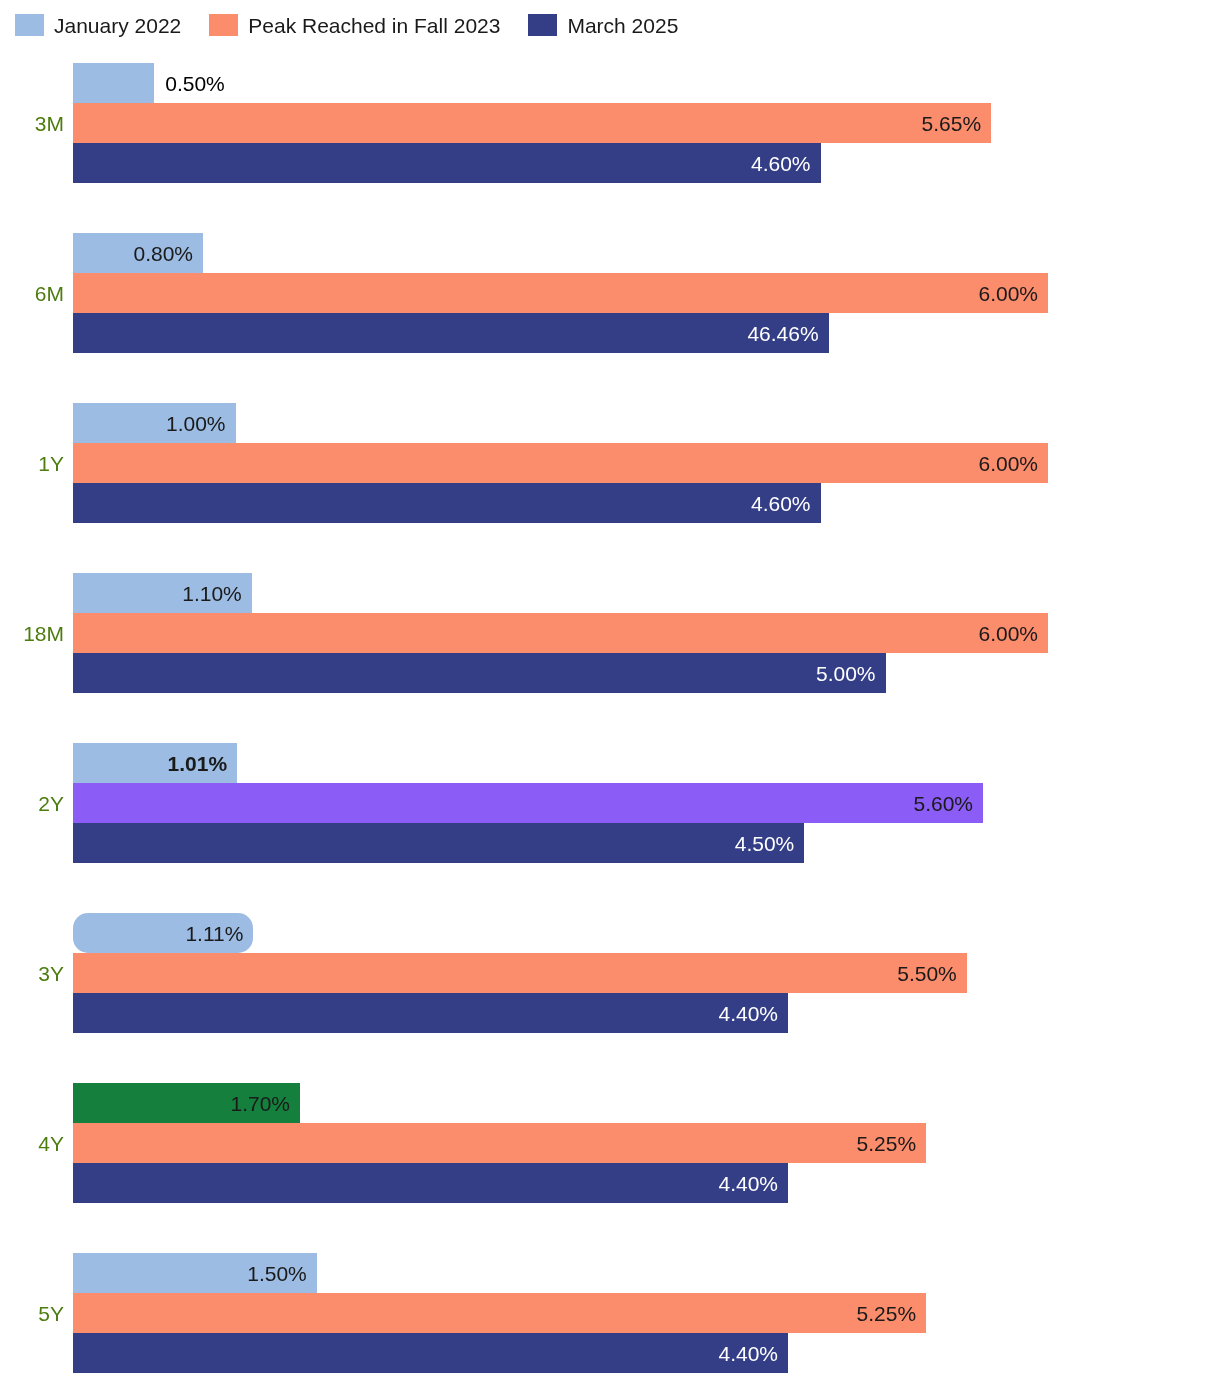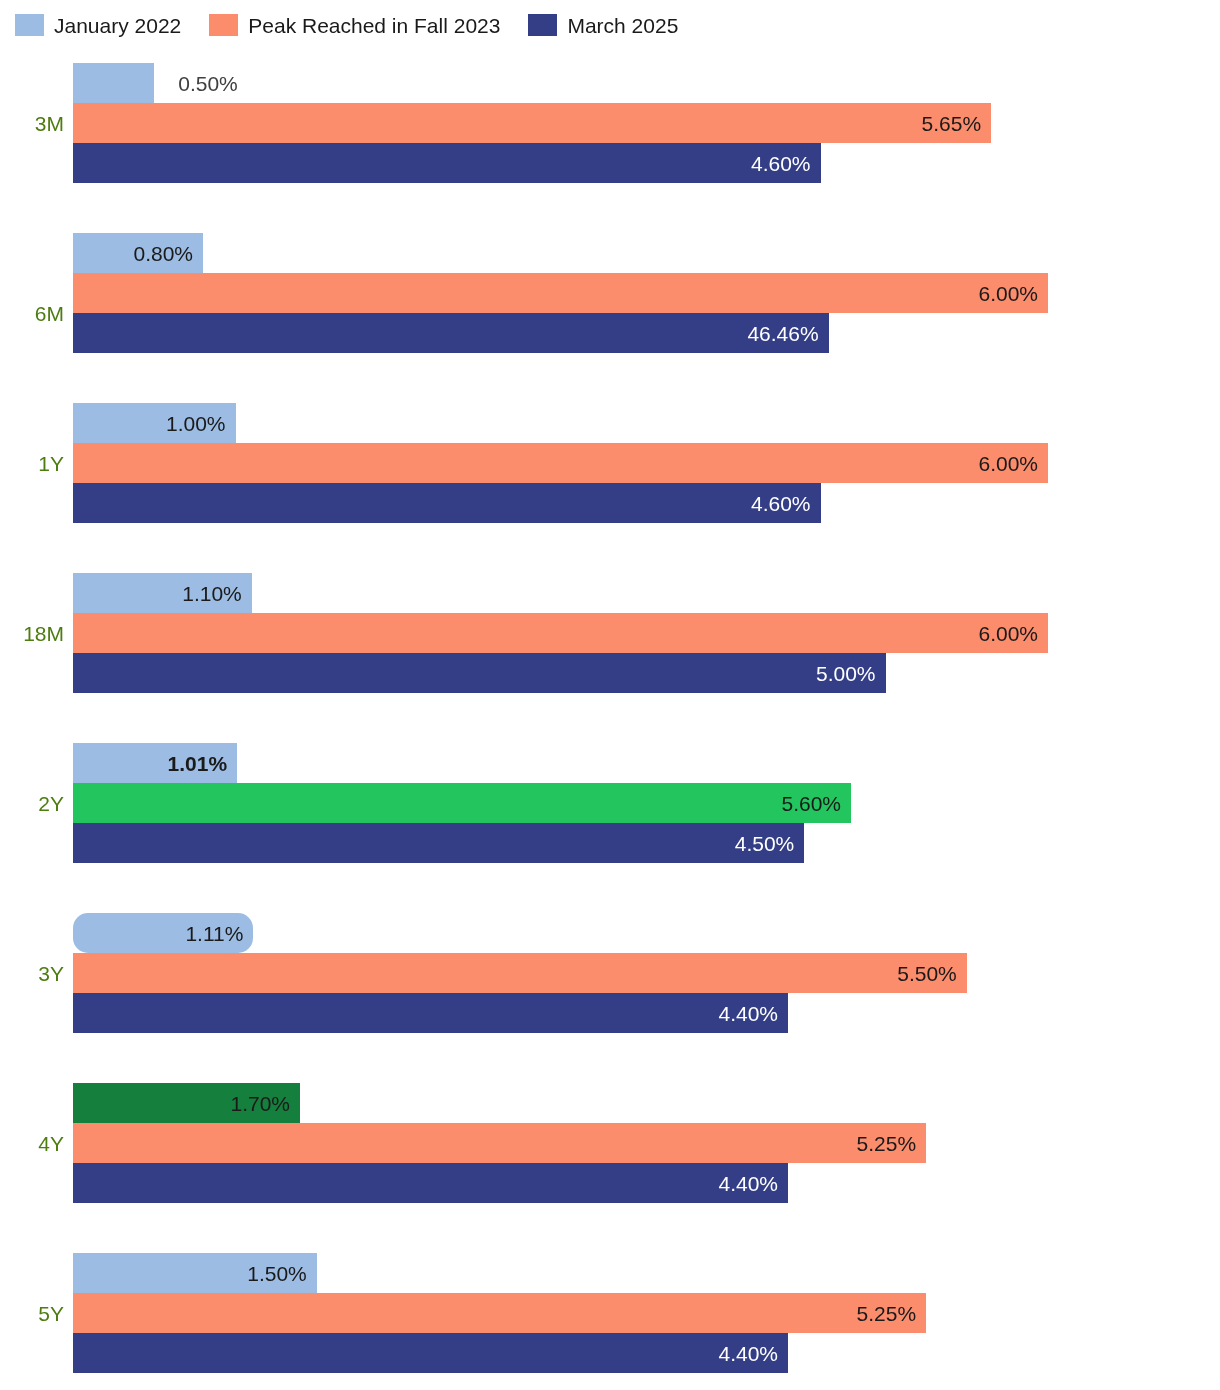--- a/index.html
+++ b/index.html
@@ -78,23 +78,22 @@
     line-height: 1;
     padding-right: 10px;
     white-space: nowrap;
   }
   .bar-value.inside-dark { color: #ffffff; }
   .bar-value.inside-light { color: #1a1a1a; }
   .bar-value.outside {
     position: absolute;
     left: 100%;
     padding-right: 0;
-    padding-left: 0;
-    color: #404040;
-    margin-left: 24px;
+    padding-left: 11px;
+    color: #000000;
   }
 </style>
 </head>
 <body>
 
 <div id="legend">
     <div class="legend-item">
       <span class="legend-swatch" style="background: rgb(156, 188, 227);"></span>
       <span class="legend-label">January 2022</span>
     </div>
@@ -121,21 +120,21 @@
           <span class="bar-value inside-light">5.65%</span>
         </div>
       </div>
       <div class="bar-row" style="top: 80px;">
         <div class="bar" style="width: 747.5px; background: rgb(51, 62, 134);">
           <span class="bar-value inside-dark">4.60%</span>
         </div>
       </div>
     </div>
     <div class="group" style="top: 183px; height: 120px;">
-      <div class="cat-label" style="top: 50px; margin-top: 20px;">6M</div>
+      <div class="cat-label" style="top: 50px;">6M</div>
       <div class="bar-row" style="top: 0px;">
         <div class="bar" style="width: 130px; background: rgb(156, 188, 227);">
           <span class="bar-value inside-light">0.80%</span>
         </div>
       </div>
       <div class="bar-row" style="top: 40px;">
         <div class="bar" style="width: 975px; background: rgb(251, 140, 108);">
           <span class="bar-value inside-light">6.00%</span>
         </div>
       </div>
@@ -182,21 +181,21 @@
       </div>
     </div>
     <div class="group" style="top: 693px; height: 120px;">
       <div class="cat-label" style="top: 50px;">2Y</div>
       <div class="bar-row" style="top: 0px; font-weight: bold;">
         <div class="bar" style="width: 164.125px; background: rgb(156, 188, 227);">
           <span class="bar-value inside-light">1.01%</span>
         </div>
       </div>
       <div class="bar-row" style="top: 40px;">
-        <div class="bar" style="width: 778px; background: #22c55e; justify-content: flex-end;">
+        <div class="bar" style="width: 910px; background: #8b5cf6; justify-content: flex-end;">
           <span class="bar-value inside-light">5.60%</span>
         </div>
       </div>
       <div class="bar-row" style="top: 80px;">
         <div class="bar" style="width: 731.25px; background: rgb(51, 62, 134);">
           <span class="bar-value inside-dark">4.50%</span>
         </div>
       </div>
     </div>
     <div class="group" style="top: 863px; height: 120px;">

